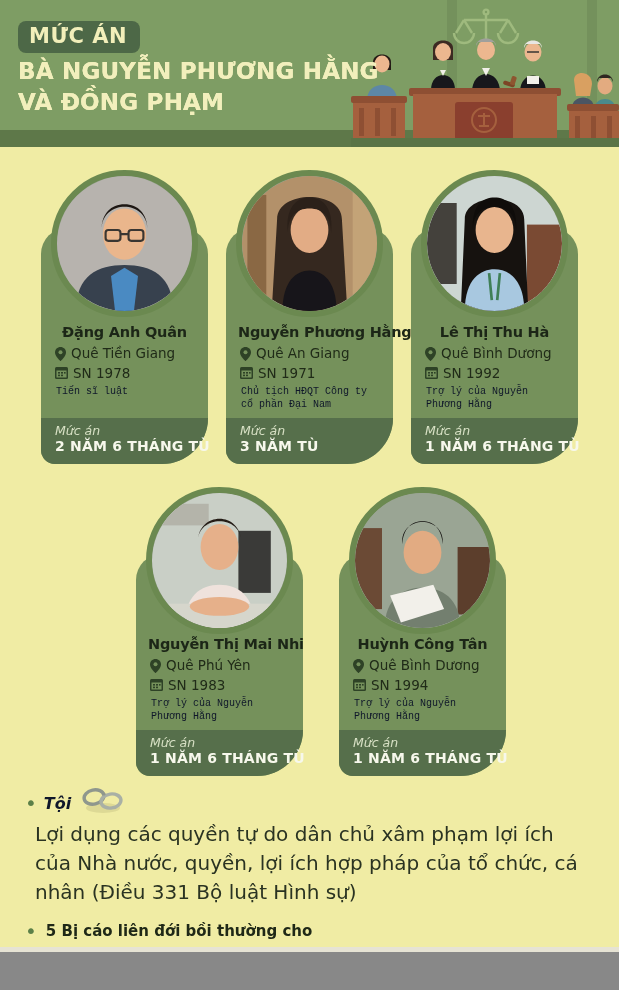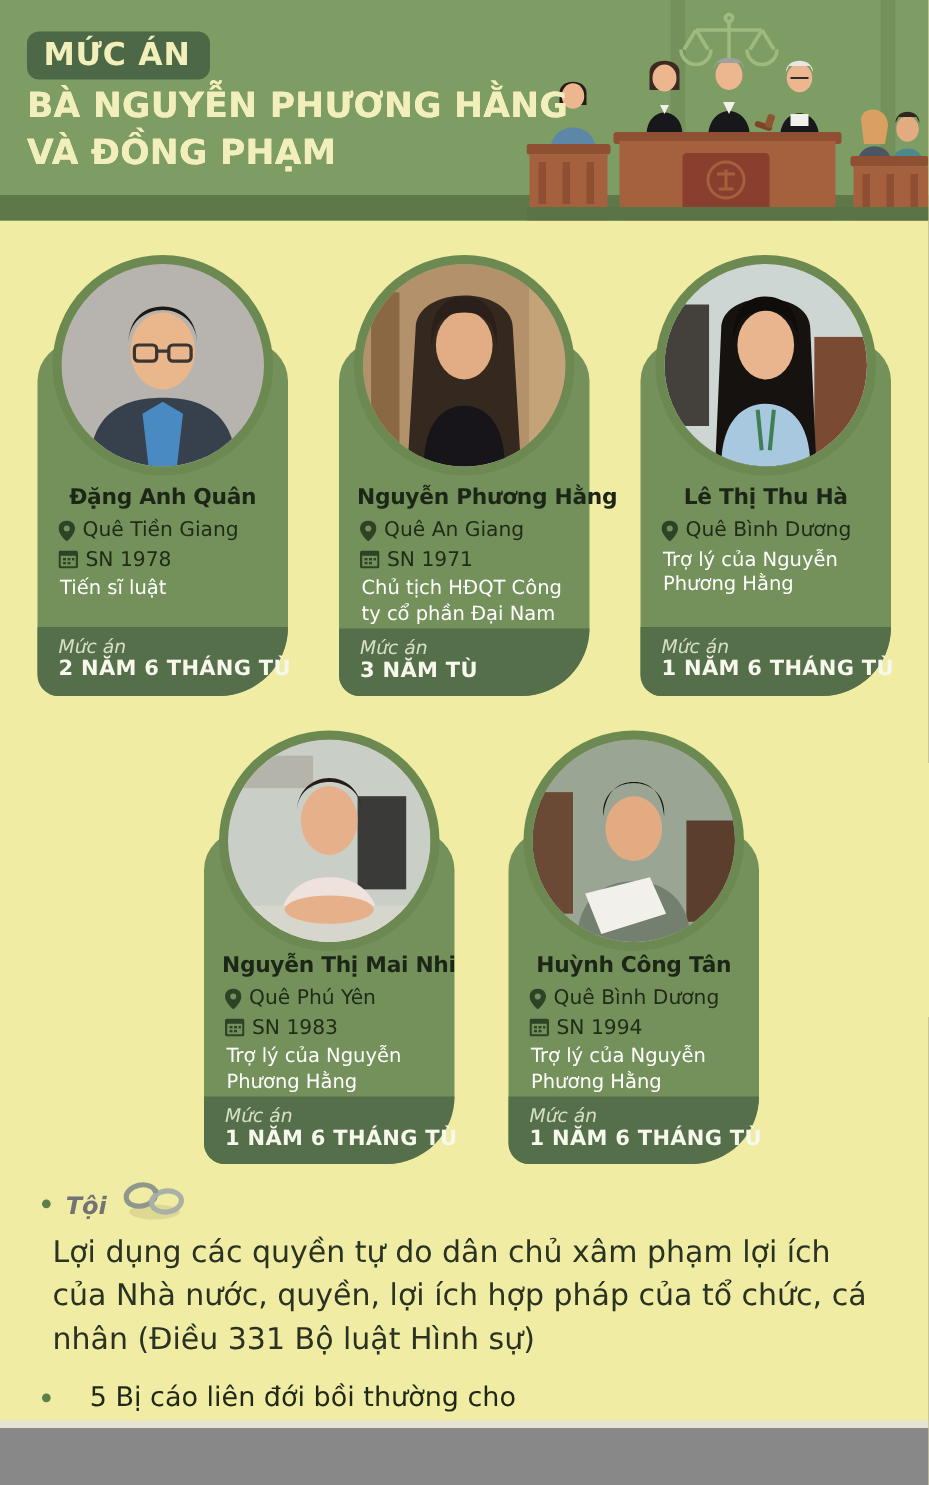--- a/index.html
+++ b/index.html
@@ -23,21 +23,21 @@
     font-size:21px; font-weight:bold; padding:3px 13px 5px 11px; border-radius:8px;
     letter-spacing:.5px;
   }
   .title-line {
     color:#f2efbc; font-size:23px; font-weight:bold; letter-spacing:.2px;
     margin-top:5px; line-height:1.15; text-shadow:0 0 0 #f2efbc;
   }
   .courtroom { position:absolute; right:0; top:0; width:268px; height:147px; z-index:2; }
   
   .cards-row { display:flex; justify-content:center; }
-  .row-1 { gap:34px; margin-top:23px; }
+  .row-1 { gap:18px; margin-top:23px; }
   .row-2 { gap:36px; margin-top:23px;padding-left:23px; }
   .card { width:167px; position:relative; }
   .photo-ring {
     position:relative; z-index:2; width:147px; height:147px; margin:0 auto;
     border:6px solid #6b8950; border-radius:50%; background:#9aa592; overflow:hidden;
   }
   .photo-ring svg { display:block; width:100%; height:100%; border-radius:50%; }
   .card-body {
     position:relative; z-index:1; margin-top:-89px; height:236px;
     background:#75915b; border-radius:26px 26px 46px 14px;
@@ -45,36 +45,36 @@
   }
   .row-2 .card-body { margin-top:-80px; height:222px; }
   .card-content { flex:1; padding:96px 12px 0 12px; }
   .row-2 .card-content { padding-top:82px; }
   .d-name {
     text-align:center; font-weight:bold; font-size:14.5px; letter-spacing:-.2px;
     color:#1c2617; white-space:nowrap; margin-bottom:4px;
   }
   .info-row { display:flex; align-items:center; gap:5px; font-size:13.5px; color:#202b18; line-height:1.45; padding-left:2px; }
   .info-row svg { flex:0 0 auto; }
-  .d-role { font-size:13px; color:#ffffff; line-height:1.3; padding:2px 0 0 3px; }
+  .d-role { font-size:10px; color:#0f172a; line-height:1.3; padding:2px 0 0 3px;font-family:Liberation Mono, monospace; }
   .card-footer {
     height:46px; background:#566f4b; border-radius:0 0 46px 14px;
     padding:5px 0 0 14px;
   }
   .sentence-label { font-style:italic; font-size:12.5px; color:#d7e0c4; }
   .sentence { font-weight:bold; font-size:14px; color:#f7f8ec; letter-spacing:.2px; white-space:nowrap; }
   
   .crime-sec { margin:16px 25px 0 25px; }
   .bullet-line { display:flex; align-items:center; gap:7px; }
   .bullet { color:#5c8048; font-size:20px; line-height:1; }
-  .label-italic { color:#737373; font-size:16px; font-style:italic; font-weight:bold; }
+  .label-italic { color:#0f172a; font-size:16px; font-style:italic; font-weight:bold; }
   .handcuffs { margin-left:2px; margin-top:-6px; }
   .crime-text { margin:6px 0 0 10px; width:560px; font-size:20px; line-height:1.45; color:#2a3322; }
   .civil-sec { margin:14px 25px 0 25px; }
-  .civil-strong { font-size:18px; font-weight:normal; color:#1f2817; margin-left:16px; }
+  .civil-strong { font-size:15px; font-weight:bold; color:#1f2817; margin-left:2px; }
   .civil-bottom { display:flex; align-items:flex-start; padding-left:18px; margin-top:8px; }
   .victim { width:112px; display:flex; flex-direction:column; align-items:center; }
   .victim + .victim { width:104px; }
   .victim-photo {
     width:58px; height:58px; border:3px solid #6b8950; border-radius:50%;
     overflow:hidden; background:#b0aca8;
   }
   .victim-photo svg { display:block; width:100%; height:100%; border-radius:50%; }
   .victim-name { margin-top:14px; font-size:14px; font-weight:bold; white-space:nowrap; color:#1f2817; }
   .amount-block { }
@@ -291,20 +291,32 @@
       <div class="card-body">
         <div class="card-content">
           <div class="d-name">Lê Thị Thu Hà</div>
           <div class="info-row">
             <svg width="11" height="14" viewBox="0 0 11 14">
                 <path d="M5.5,0 C2.4,0 0,2.4 0,5.4 C0,9.4 5.5,14 5.5,14 C5.5,14 11,9.4 11,5.4 C11,2.4 8.6,0 5.5,0 Z" fill="#2e4226"></path>
                 <circle cx="5.5" cy="5.3" r="2" fill="#75915b"></circle>
               </svg>
             <span>Quê Bình Dương</span>
           </div>
+          <div class="info-row">
+            <svg width="13" height="12" viewBox="0 0 13 12">
+                <rect width="13" height="12" rx="1.5" fill="#2e4226"></rect>
+                <rect x="1.5" y="3.5" width="10" height="7" fill="#75915b"></rect>
+                <rect x="3" y="5" width="2" height="1.6" fill="#2e4226"></rect>
+                <rect x="6" y="5" width="2" height="1.6" fill="#2e4226"></rect>
+                <rect x="9" y="5" width="1.6" height="1.6" fill="#2e4226"></rect>
+                <rect x="3" y="7.6" width="2" height="1.6" fill="#2e4226"></rect>
+                <rect x="6" y="7.6" width="2" height="1.6" fill="#2e4226"></rect>
+              </svg>
+            <span>SN 1992</span>
+          </div>
           <div class="d-role">Trợ lý của Nguyễn Phương Hằng</div>
         </div>
         <div class="card-footer">
           <div class="sentence-label">Mức án</div>
           <div class="sentence">1 NĂM 6 THÁNG TÙ</div>
         </div>
       </div>
     </div>
   </div>
 

